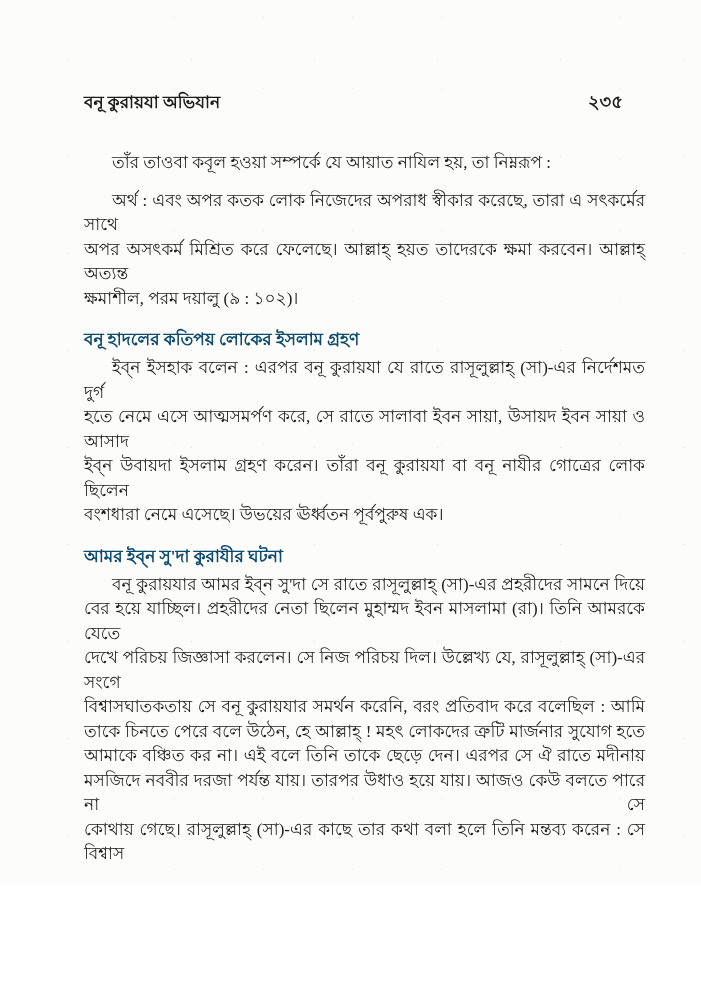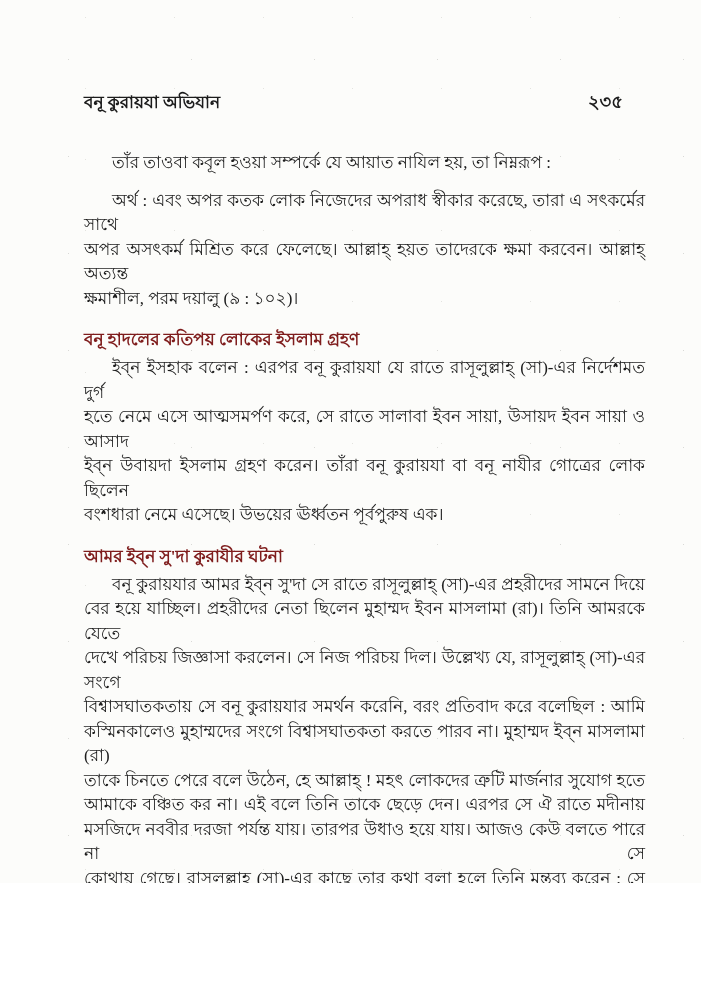--- a/index.html
+++ b/index.html
@@ -26,21 +26,21 @@
   .hdr-title{font-weight:700;font-size:17px;}
   .hdr-page{font-size:18px;font-weight:600;padding-right:22px;text-align:center;}
   .intro{margin-top:32px;font-size:17px;line-height:24.5px;text-indent:28px;}
   .arabic{direction:rtl;font-size:19px;line-height:30px;margin-top:8px;color:#161616;}
   .arabic .a1{text-align:justify;text-align-last:justify;}
   .arabic .a2{text-align:right;padding-right:168px;}
   .para{margin-top:13px;font-size:17px;line-height:24.5px;}
   .ln{text-align:justify;text-align-last:justify;}
   .ln.first{text-indent:28px;}
   .ln.open{text-align-last:left;}
-  .sec-h{margin-top:17px;font-weight:700;font-size:17px;line-height:24px;color:#7f1d1d;}
+  .sec-h{margin-top:17px;font-weight:700;font-size:17px;line-height:24px;color:#0c4a6e;}
   .tight{margin-top:4px;}
 </style>
 </head>
 <body>
 
 <div class="page">
   <div class="content">
 
     <div class="hdr">
       <span class="hdr-title">বনূ কুরায়যা অভিযান</span>
@@ -63,21 +63,20 @@
       <div class="ln">ইব্‌ন উবায়দা ইসলাম গ্রহণ করেন। তাঁরা বনূ কুরায়যা বা বনূ নাযীর গোত্রের লোক ছিলেন</div>
       <div class="ln open">বংশধারা নেমে এসেছে। উভয়ের ঊর্ধ্বতন পূর্বপুরুষ এক।</div>
     </div>
 
     <div class="sec-h">আমর ইব্‌ন সু'দা কুরাযীর ঘটনা</div>
     <div class="para tight">
       <div class="ln first">বনূ কুরায়যার আমর ইব্‌ন সু'দা সে রাতে রাসূলুল্লাহ্ (সা)-এর প্রহরীদের সামনে দিয়ে</div>
       <div class="ln">বের হয়ে যাচ্ছিল। প্রহরীদের নেতা ছিলেন মুহাম্মদ ইবন মাসলামা (রা)। তিনি আমরকে যেতে</div>
       <div class="ln">দেখে পরিচয় জিজ্ঞাসা করলেন। সে নিজ পরিচয় দিল। উল্লেখ্য যে, রাসূলুল্লাহ্ (সা)-এর সংগে</div>
       <div class="ln">বিশ্বাসঘাতকতায় সে বনূ কুরায়যার সমর্থন করেনি, বরং প্রতিবাদ করে বলেছিল : আমি</div>
-      <div class="ln">কস্মিনকালেও মুহাম্মদের সংগে বিশ্বাসঘাতকতা করতে পারব না। মুহাম্মদ ইব্‌ন মাসলামা (রা)</div>
       <div class="ln">তাকে চিনতে পেরে বলে উঠেন, হে আল্লাহ্ ! মহৎ লোকদের ত্রুটি মার্জনার সুযোগ হতে</div>
       <div class="ln">আমাকে বঞ্চিত কর না। এই বলে তিনি তাকে ছেড়ে দেন। এরপর সে ঐ রাতে মদীনায়</div>
       <div class="ln">মসজিদে নববীর দরজা পর্যন্ত যায়। তারপর উধাও হয়ে যায়। আজও কেউ বলতে পারে না সে</div>
       <div class="ln">কোথায় গেছে। রাসূলুল্লাহ্ (সা)-এর কাছে তার কথা বলা হলে তিনি মন্তব্য করেন : সে বিশ্বাস</div>
 
     </div>
 
   </div>
 </div>
 

